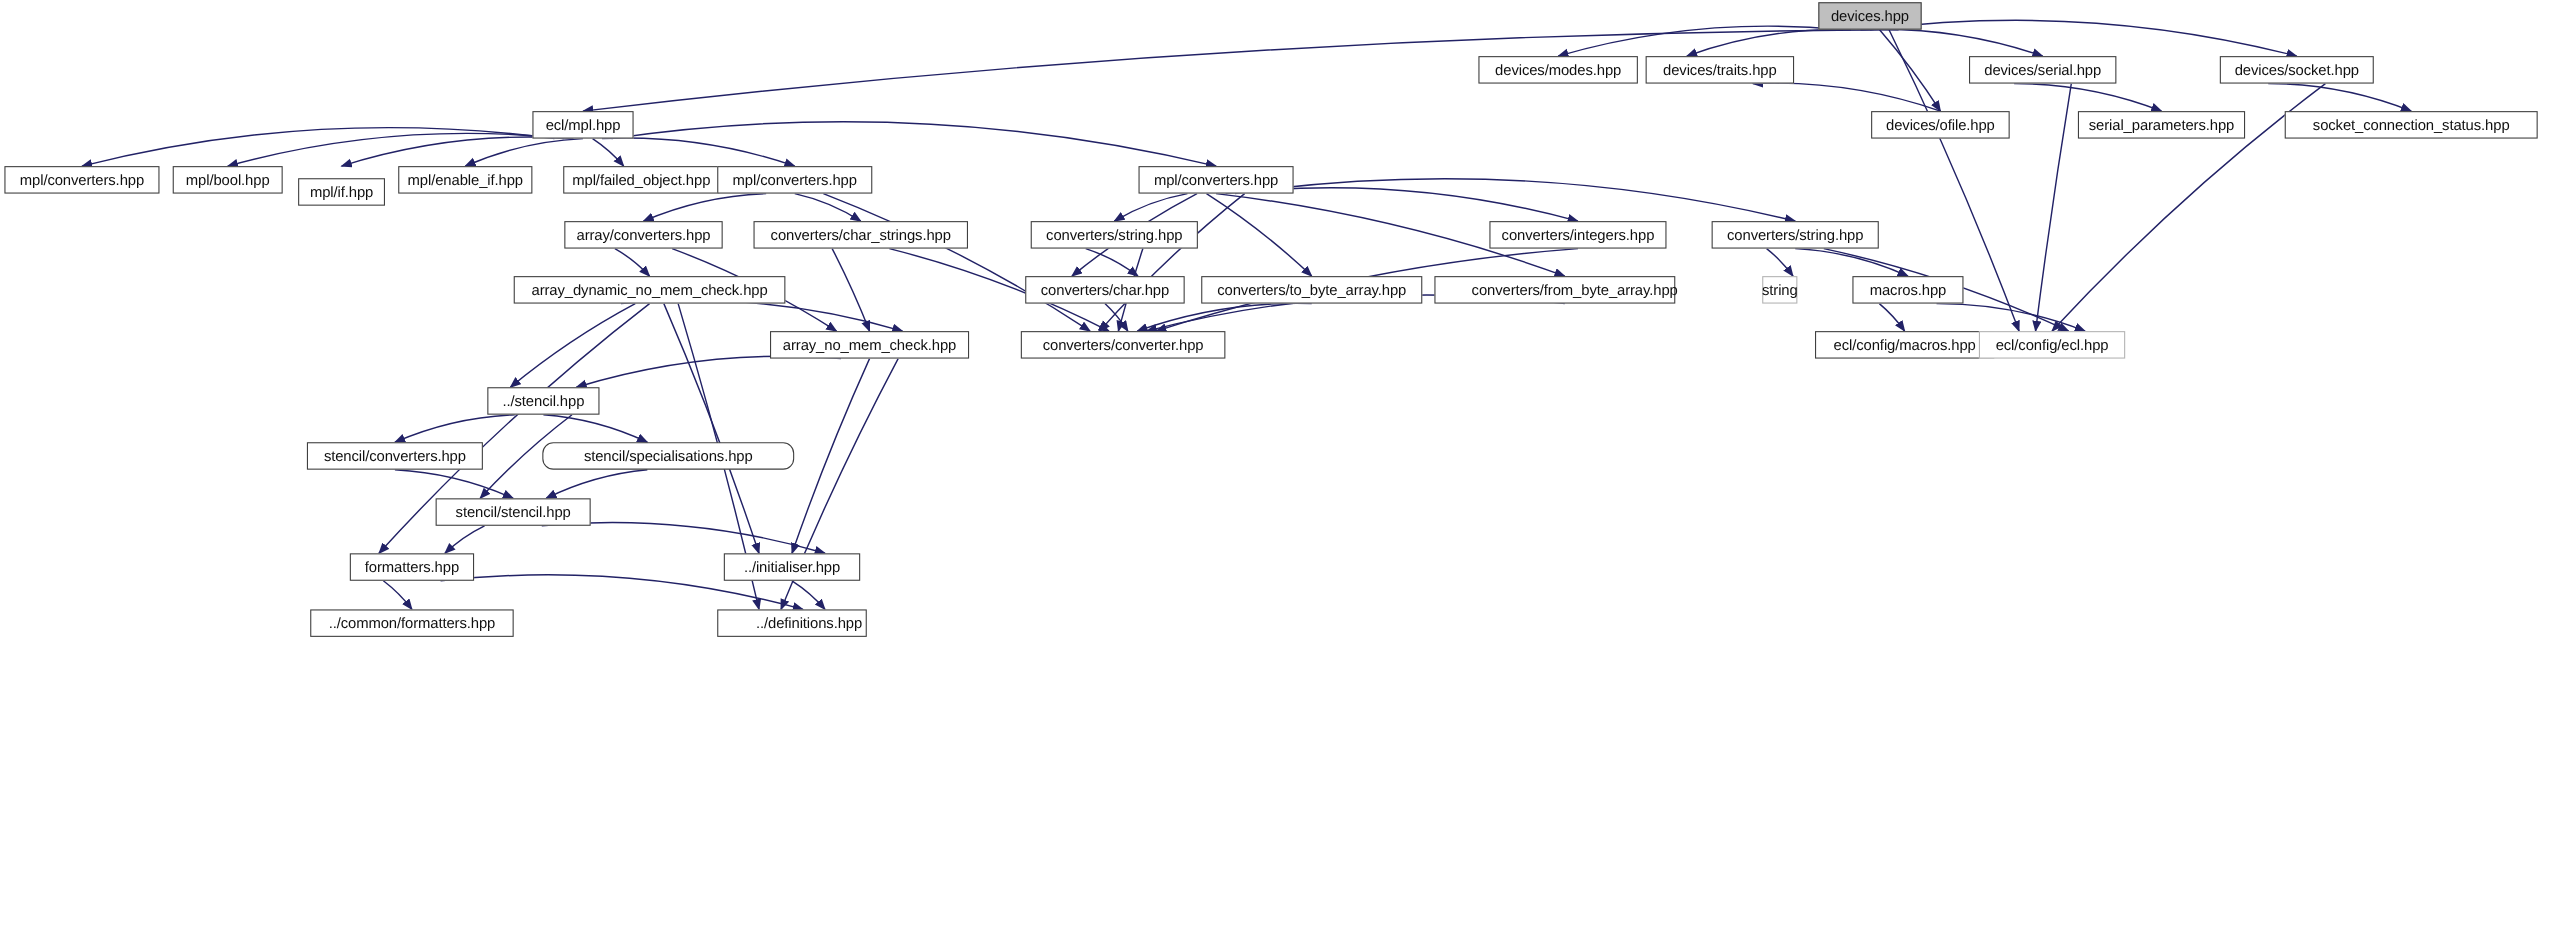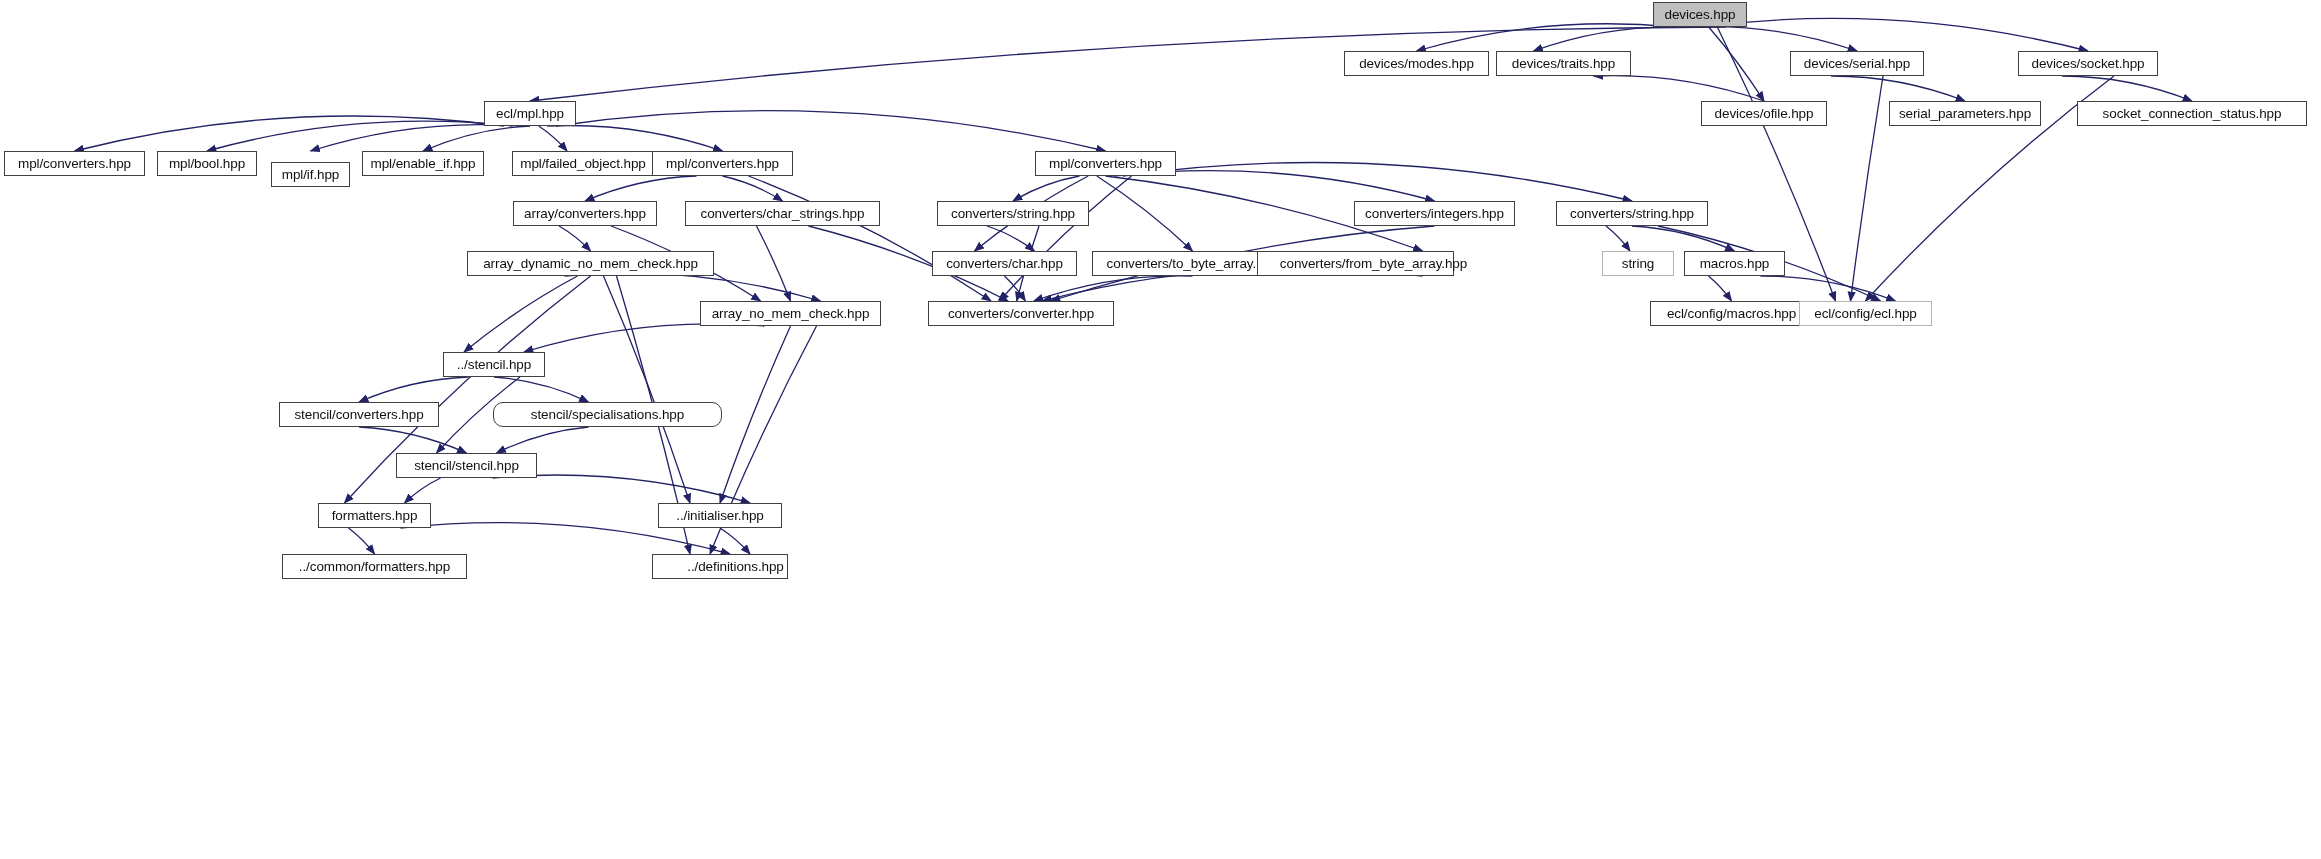--- a/index.html
+++ b/index.html
@@ -155,24 +155,24 @@
       </div>
       <div class="node" style="left: 467px; top: 251px; width: 247px;">
         <span class="lbl">array_dynamic_no_mem_check.hpp</span>
       </div>
       <div class="node" style="left: 932px; top: 251px; width: 145px;">
         <span class="lbl">converters/char.hpp</span>
       </div>
       <div class="node" style="left: 1092px; top: 251px; width: 201px;">
         <span class="lbl">converters/to_byte_array.hpp</span>
       </div>
-      <div class="node" style="left: 1257px; top: 251px; width: 197px; padding-left: 36px;">
+      <div class="node" style="left: 1304px; top: 251px; width: 219px; padding-left: 36px;">
         <span class="lbl">converters/from_byte_array.hpp</span>
       </div>
-      <div class="node ext" style="left: 1602px; top: 251px; width: 72px;">
+      <div class="node ext" style="left: 1602px; top: 251px; width: 32px;">
         <span class="lbl">string</span>
       </div>
       <div class="node" style="left: 1684px; top: 251px; width: 101px;">
         <span class="lbl">macros.hpp</span>
       </div>
       <div class="node" style="left: 700px; top: 301px; width: 181px;">
         <span class="lbl">array_no_mem_check.hpp</span>
       </div>
       <div class="node" style="left: 928px; top: 301px; width: 186px;">
         <span class="lbl">converters/converter.hpp</span>

